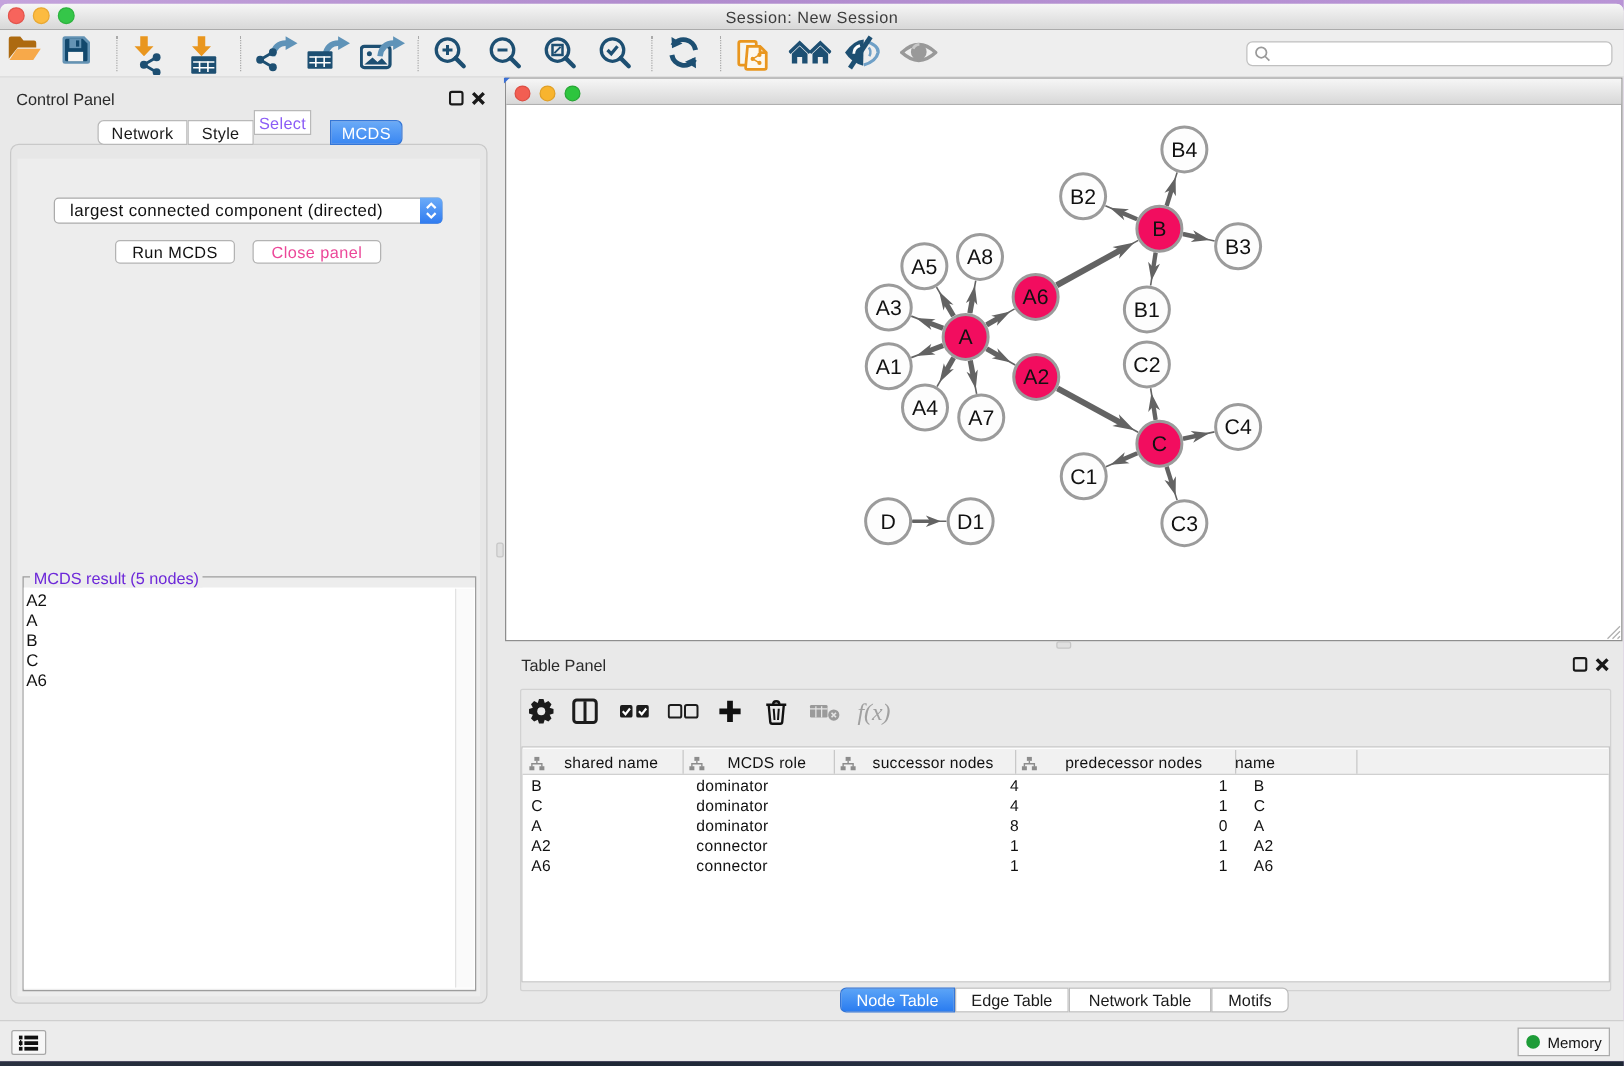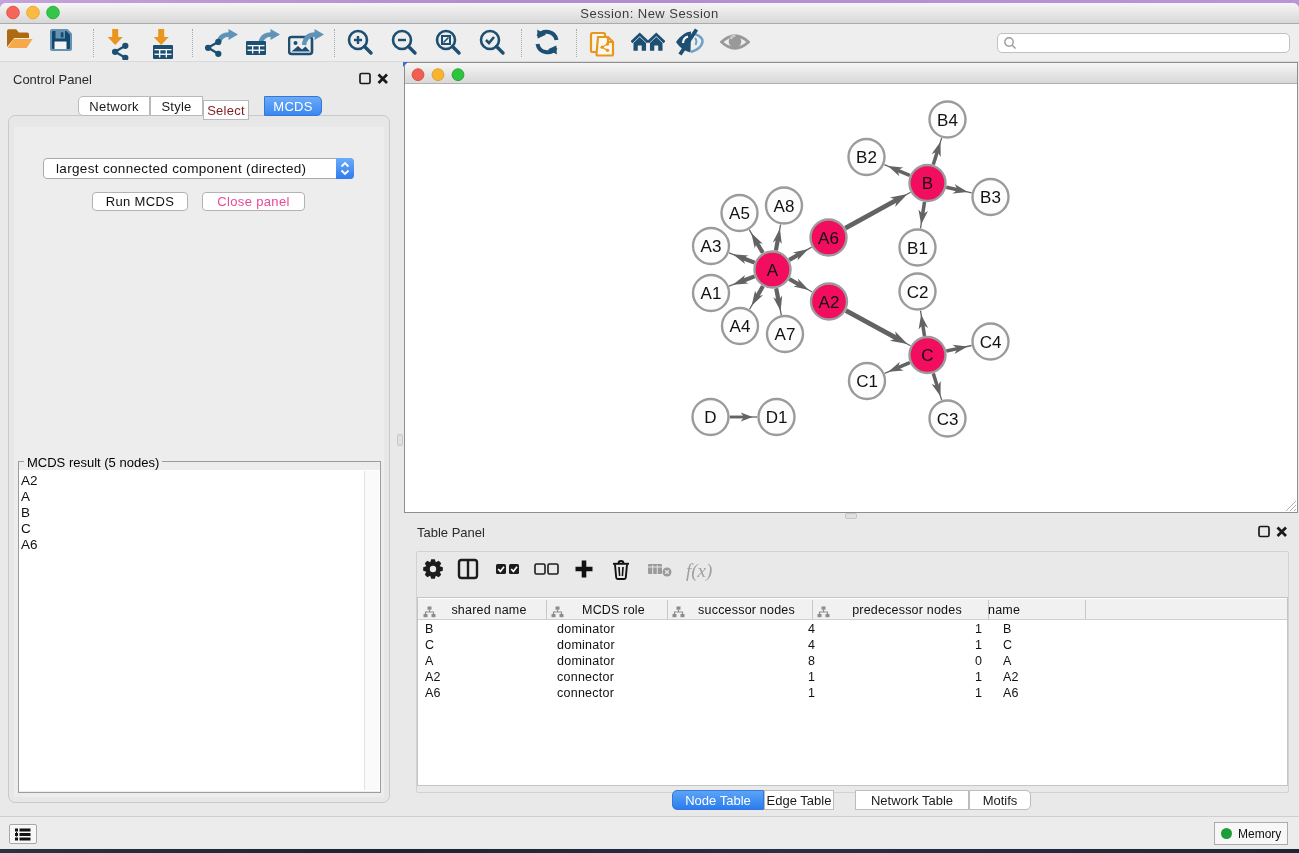--- a/index.html
+++ b/index.html
@@ -134,34 +134,34 @@
       <circle cx="6" cy="6" r="4.2" fill="none" stroke="#9a9a9a" stroke-width="1.4"></circle>
       <line x1="9" y1="9" x2="12.5" y2="12.5" stroke="#9a9a9a" stroke-width="1.4"></line>
     </svg>
 <div class="abs" style="left:13px;top:72px;font-size:13px;color:#2a2a2a">Control Panel</div>
 <svg style="position:absolute;left:359px;top:72px" width="30" height="14" viewBox="0 0 30 14">
       <rect x="1" y="1.5" width="10" height="10" rx="1.5" fill="none" stroke="#1a1a1a" stroke-width="1.7"></rect>
       <path d="M19.5 2.5 L28 11 M28 2.5 L19.5 11" stroke="#1a1a1a" stroke-width="2.7"></path>
     </svg>
 <div class="abs" style="left:78px;top:96px;width:72px;height:20px;background:#ffffff;color:#1a1a1a;border:1px solid #b9b9b9;border-radius:5px 0 0 5px;font-size:13px;letter-spacing:0.25px;text-align:center;line-height:19px;z-index:3">Network</div>
 <div class="abs" style="left:150px;top:96px;width:53px;height:20px;background:#ffffff;color:#1a1a1a;border:1px solid #b9b9b9;border-radius:0;font-size:13px;letter-spacing:0.25px;text-align:center;line-height:19px;z-index:3">Style</div>
-<div class="abs" style="left:203px;top:100px;width:46px;height:20px;background:#ffffff;color:#7f1d1d;border:1px solid #b9b9b9;border-radius:0;font-size:13px;letter-spacing:0.25px;text-align:center;line-height:19px;z-index:3">Select</div>
+<div class="abs" style="left:203px;top:88px;width:46px;height:20px;background:#ffffff;color:#8b5cf6;border:1px solid #b9b9b9;border-radius:0;font-size:13px;letter-spacing:0.25px;text-align:center;line-height:19px;z-index:3">Select</div>
 <div class="abs" style="left:264px;top:96px;width:58px;height:20px;background:linear-gradient(#6babf7,#3a87f2);color:#fff;border:1px solid #3576d6;border-radius:0 5px 5px 0;font-size:13px;letter-spacing:0.25px;text-align:center;line-height:19px;z-index:3">MCDS</div>
 <div class="abs" style="left:8px;top:115px;width:382px;height:688px;background:#e7e7e7;border:1px solid #c9c9c9;border-radius:7px;z-index:1"></div>
 <div class="abs" style="left:14px;top:127px;width:370px;height:670px;background:#ededed;z-index:2"></div>
 <div class="abs" style="left:43px;top:158px;width:311px;height:21px;background:#fff;border:1px solid #ababab;border-radius:4px;z-index:4"></div>
 <div class="abs" style="left:56px;top:161px;font-size:13.5px;letter-spacing:0.33px;color:#111;z-index:5">largest connected component (directed)</div>
 <div class="abs" style="left:336px;top:158px;width:18px;height:21px;background:linear-gradient(#6cacf8,#2f7bf0);border-radius:0 4px 4px 0;z-index:5"></div>
 <svg class="abs" style="left:338px;top:160px;z-index:6" width="14" height="17" viewBox="0 0 14 17">
       <path d="M3.5 6.5 L7 3 L10.5 6.5 M3.5 10.5 L7 14 L10.5 10.5" stroke="#fff" stroke-width="1.8" fill="none"></path>
     </svg>
 <div class="abs" style="left:92px;top:192px;width:96px;height:19px;background:#fff;border:1px solid #b3b3b3;border-radius:4px;font-size:13px;letter-spacing:0.35px;color:#111;text-align:center;line-height:18px;z-index:5">Run MCDS</div>
 <div class="abs" style="left:202px;top:192px;width:103px;height:19px;background:#fff;border:1px solid #b3b3b3;border-radius:4px;font-size:13px;letter-spacing:0.35px;color:#ec4899;text-align:center;line-height:18px;z-index:5">Close panel</div>
 <div class="abs" style="left:18px;top:461px;width:363px;height:332px;border:1px solid #9d9d9d;z-index:4"></div>
-<div class="abs" style="left:24px;top:455px;font-size:13px;color:#000000;background:#ededed;padding:0 3px;z-index:5">MCDS result (5 nodes)</div>
+<div class="abs" style="left:24px;top:455px;font-size:13px;color:#6d28d9;background:#ededed;padding:0 3px;z-index:5">MCDS result (5 nodes)</div>
 <div class="abs" style="left:19px;top:470px;width:361px;height:321px;background:#fff;z-index:4"></div>
 <div class="abs" style="left:364px;top:471px;width:15px;height:319px;background:#fafafa;border-left:1px solid #e2e2e2;z-index:5"></div>
 <div class="abs" style="left:21px;top:473px;font-size:13.5px;color:#111;z-index:6">A2</div>
 <div class="abs" style="left:21px;top:489px;font-size:13.5px;color:#111;z-index:6">A</div>
 <div class="abs" style="left:21px;top:505px;font-size:13.5px;color:#111;z-index:6">B</div>
 <div class="abs" style="left:21px;top:521px;font-size:13.5px;color:#111;z-index:6">C</div>
 <div class="abs" style="left:21px;top:537px;font-size:13.5px;color:#111;z-index:6">A6</div>
 <div class="abs" style="left:397px;top:434px;width:6px;height:12px;background:#e0e0e0;border:1px solid #c6c6c6;border-radius:2px"></div>
 <div class="abs" style="left:845px;top:513px;width:12px;height:6px;background:#e0e0e0;border:1px solid #c6c6c6;border-radius:2px"></div>
 <div class="abs" style="left:404px;top:62px;width:894px;height:451px;background:#fff;border:1px solid #8e8e8e"></div>
@@ -378,21 +378,21 @@
 <div class="abs" style="left:557px;top:670px;font-size:12.5px;letter-spacing:0.25px;color:#111">connector</div>
 <div class="abs" style="left:700px;top:670px;width:115px;text-align:right;font-size:12.5px;color:#111">1</div>
 <div class="abs" style="left:870px;top:670px;width:112px;text-align:right;font-size:12.5px;color:#111">1</div>
 <div class="abs" style="left:1003px;top:670px;font-size:12.5px;letter-spacing:0.25px;color:#111">A2</div>
 <div class="abs" style="left:425px;top:686px;font-size:12.5px;letter-spacing:0.25px;color:#111">A6</div>
 <div class="abs" style="left:557px;top:686px;font-size:12.5px;letter-spacing:0.25px;color:#111">connector</div>
 <div class="abs" style="left:700px;top:686px;width:115px;text-align:right;font-size:12.5px;color:#111">1</div>
 <div class="abs" style="left:870px;top:686px;width:112px;text-align:right;font-size:12.5px;color:#111">1</div>
 <div class="abs" style="left:1003px;top:686px;font-size:12.5px;letter-spacing:0.25px;color:#111">A6</div>
 <div class="abs" style="left:672px;top:790px;width:92px;height:20px;background:linear-gradient(#5ba4f7,#2a7cf0);color:#fff;border:1px solid #3576d6;border-radius:5px 0 0 5px;font-size:13px;text-align:center;line-height:19px">Node Table</div>
-<div class="abs" style="left:764px;top:790px;width:70px;height:20px;background:#fff;color:#1a1a1a;border:1px solid #bcbcbc;border-radius:0;font-size:13px;text-align:center;line-height:19px">Edge Table</div>
+<div class="abs" style="left:764px;top:790px;width:91px;height:20px;background:#fff;color:#1a1a1a;border:1px solid #bcbcbc;border-radius:0;font-size:13px;text-align:center;line-height:19px">Edge Table</div>
 <div class="abs" style="left:855px;top:790px;width:114px;height:20px;background:#fff;color:#1a1a1a;border:1px solid #bcbcbc;border-radius:0;font-size:13px;text-align:center;line-height:19px">Network Table</div>
 <div class="abs" style="left:969px;top:790px;width:62px;height:20px;background:#fff;color:#1a1a1a;border:1px solid #bcbcbc;border-radius:0 5px 5px 0;font-size:13px;text-align:center;line-height:19px">Motifs</div>
 <div class="abs" style="left:0;top:816px;width:1299px;height:32px;background:#ececec;border-top:1px solid #cfcfcf"></div>
 <div class="abs" style="left:9px;top:824px;width:28px;height:20px;background:#f7f7f7;border:1px solid #a8a8a8;border-radius:2px"></div>
 <svg class="abs" style="left:15px;top:828px" width="16" height="13" viewBox="0 0 16 13">
       <g fill="#111">
         <rect x="0" y="0.5" width="3" height="3"></rect>
         <rect x="0" y="5" width="3" height="3"></rect>
         <rect x="0" y="9.5" width="3" height="3"></rect>
         <rect x="4.5" y="0.5" width="11" height="3"></rect>

